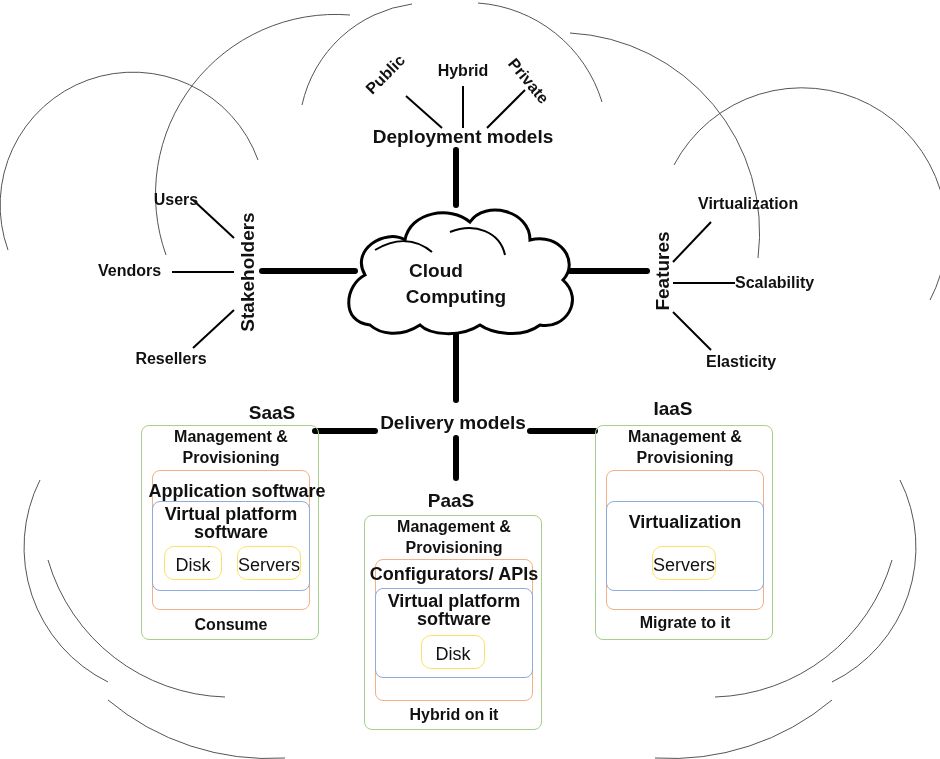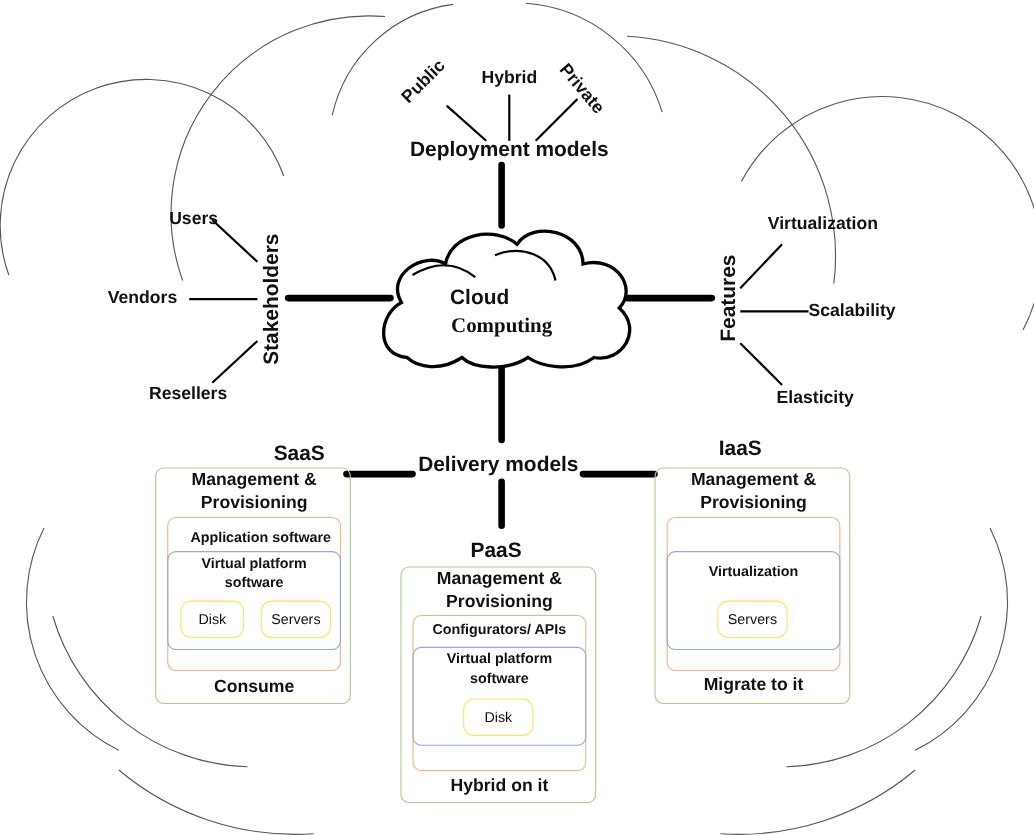--- a/index.html
+++ b/index.html
@@ -2,21 +2,21 @@
 <html><head>
 <meta charset="utf-8">
 <style>
   html, body { margin:0; padding:0; background:#ffffff; }
   body { width:940px; height:759px; position:relative; overflow:hidden;
          font-family:"Liberation Sans", sans-serif; color:#111; }
   svg#bg { position:absolute; left:0; top:0; }
   .lbl { position:absolute; font-weight:bold; white-space:nowrap; color:#111; }
   .big { font-size:19px; }
   .med { font-size:16px; }
-  .xs  { font-size:13px; }
+  .xs  { font-size:18px; }
   .center { transform:translateX(-50%); text-align:center; }
   .box { position:absolute; border-radius:8px; box-sizing:border-box; }
   .green { border:1.5px solid #a8d08d; }
   .orange { border:1.5px solid #f4b183; }
   .blue { border:1.5px solid #8faadc; }
   .yellow { border:1.5px solid #ffe066; border-radius:10px; }
   .normal { font-weight:normal; }
 </style>
 </head>
 <body>
@@ -64,21 +64,21 @@
        C560,232 580,262 563,280 C585,300 565,330 540,325
        C520,340 490,332 480,325 C460,338 430,335 420,325
        C400,338 380,334 370,325 Z"></path>
   <g fill="none" stroke="#000" stroke-width="2">
     <path d="M375,250 C395,238 415,238 432,252"></path>
     <path d="M450,232 C475,222 500,232 505,255"></path>
   </g>
 </svg>
 
 <div class="lbl big center" style="left:436px; top:260px;">Cloud</div>
-<div class="lbl big center" style="left:456px; top:286px;font-family:Liberation Serif, serif;">Computing</div>
+<div class="lbl big center" style="left:456px; top:286px;">Computing</div>
 
 <div class="lbl med" style="left:375px; top:80px; transform:rotate(-45deg); transform-origin:left bottom;">Public</div>
 <div class="lbl med center" style="left:463px; top:62px;">Hybrid</div>
 <div class="lbl med" style="left:518px; top:55px; transform:rotate(50deg); transform-origin:left top;">Private</div>
 <div class="lbl big center" style="left:463px; top:126px;">Deployment models</div>
 
 <div class="lbl med center" style="left:176px; top:191px;">Users</div>
 <div class="lbl med" style="left:98px; top:262px;">Vendors</div>
 <div class="lbl med center" style="left:171px; top:350px;">Resellers</div>
 <div class="lbl big" style="left:248px; top:272px; transform:translate(-50%,-50%) rotate(-90deg);">Stakeholders</div>

